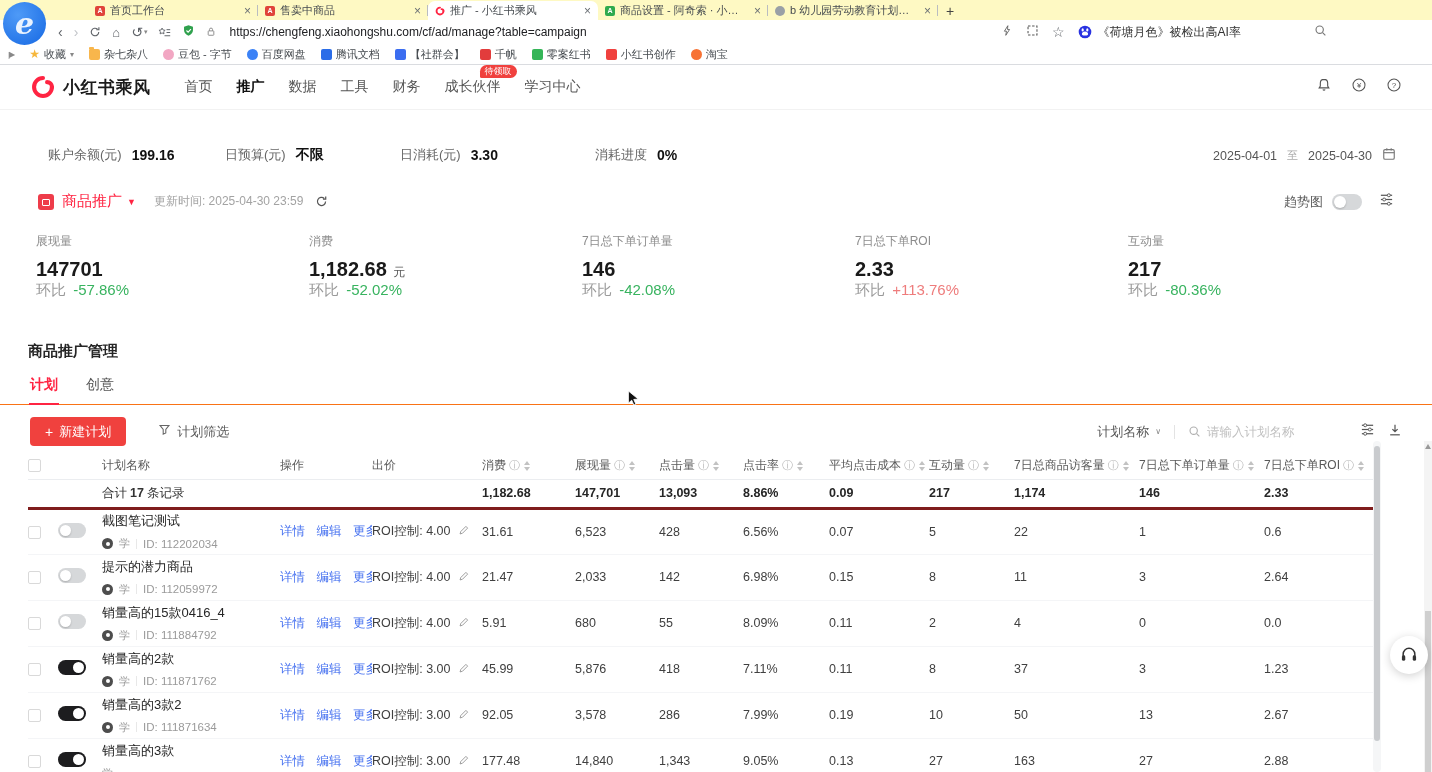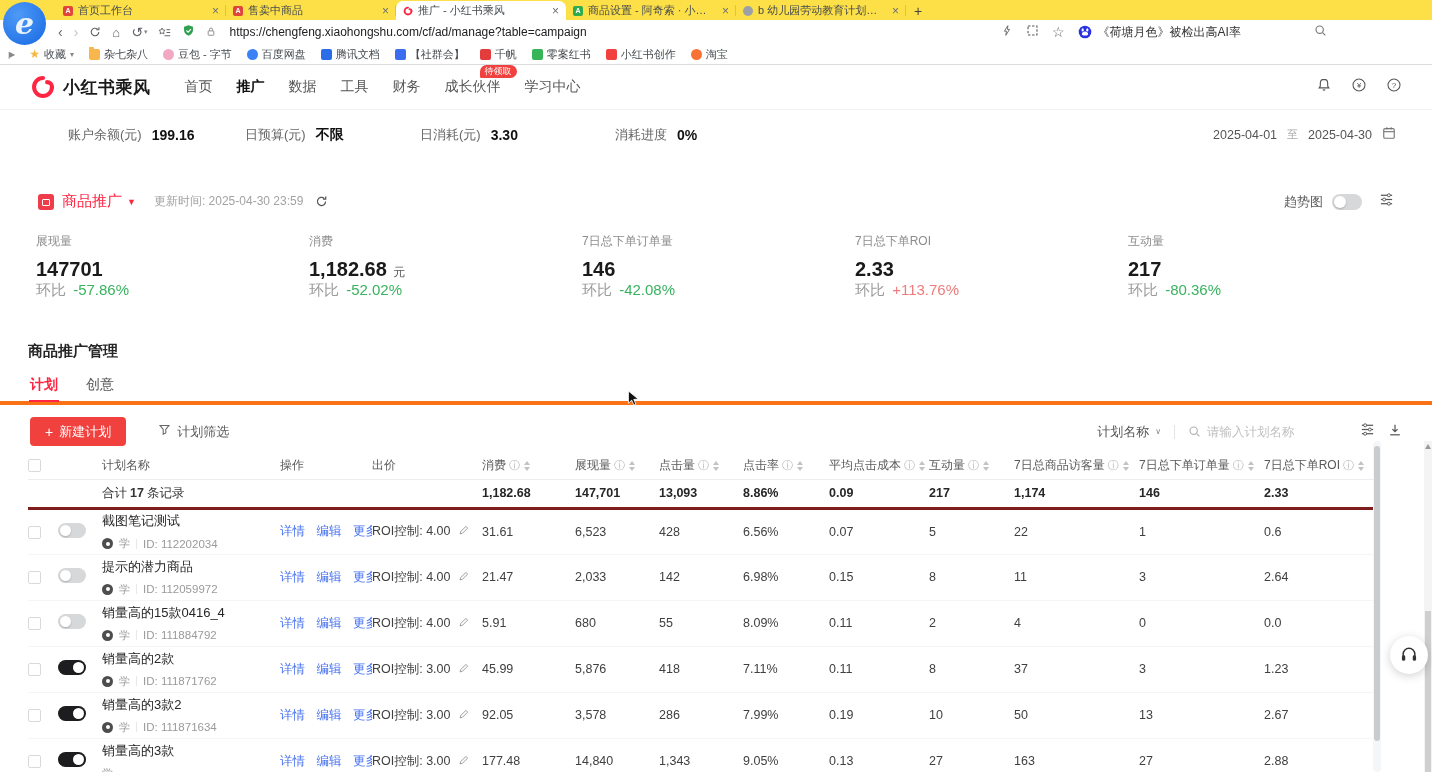--- a/index.html
+++ b/index.html
@@ -6,21 +6,21 @@
 *{margin:0;padding:0;box-sizing:border-box}
 html,body{width:1432px;height:772px;overflow:hidden}
 body{font-family:"Liberation Sans","DejaVu Sans",sans-serif;background:#fff;position:relative;color:#333}
 .screen{width:1432px;height:772px;position:relative}
 
 
 .chrome{position:relative}
 .browser-logo{position:absolute;left:3px;top:2px;width:43px;height:43px;border-radius:50%;
   background:radial-gradient(circle at 35% 30%,#4e9af7,#1668e3);z-index:9;display:flex;align-items:center;justify-content:center;
   color:#eaf3ff;font-size:30px;font-weight:700;font-family:"DejaVu Serif",serif;font-style:italic}
-.tabbar{height:20px;background:#fde047;display:flex;align-items:flex-end;padding-left:56px}
+.tabbar{height:20px;background:#fef9c3;display:flex;align-items:flex-end;padding-left:88px}
 .tab{height:19px;display:flex;align-items:center;gap:5px;padding:0 7px;font-size:11px;color:#454a4f;
   flex:0 1 170px;min-width:0;border-radius:7px 7px 0 0;position:relative}
 .tab:not(.active)::after{content:"";position:absolute;right:0;top:4px;height:11px;width:1px;background:#b9bcc1}
 .tab.active{background:#fff}
 .t-title{white-space:nowrap;overflow:hidden;text-overflow:ellipsis;flex:1}
 .t-close{color:#6b7075;font-size:12px;line-height:1;flex:0 0 auto}
 .fav{flex:0 0 auto;width:10px;height:10px;display:flex;align-items:center;justify-content:center;border-radius:2px;
   font-size:7px;color:#fff;font-weight:700;line-height:1}
 .fav.sq-red{background:#e0443a}
 .fav.sq-green{background:#2faa4e}
@@ -51,21 +51,21 @@
 .logo-text{font-size:17px;font-weight:700;color:#1a1a1a;letter-spacing:.5px}
 .nav{display:flex;gap:24px;margin-left:34px;align-items:center}
 .nav-item{font-size:14px;color:#555;position:relative;cursor:default;padding:4px 0}
 .nav-item.on{color:#111;font-weight:700}
 .badge{position:absolute;top:-9px;right:-16px;background:var(--button-red,#f0413e);color:#fff;font-size:9px;line-height:1;
   padding:2px 5px;border-radius:8px 8px 8px 2px;white-space:nowrap}
 .badge:empty{display:none}
 .hdr-icons{margin-left:auto;display:flex;gap:19px;align-items:center}
 
 
-.stats{position:relative;margin-top:16px;height:38px;display:flex;align-items:flex-start;padding-left:68px}
+.stats{position:relative;margin-top:16px;height:38px;display:flex;align-items:flex-end;padding-left:48px}
 .stat{display:flex;align-items:center;gap:10px}
 .stat:nth-of-type(1){width:177px}.stat:nth-of-type(2){width:175px}.stat:nth-of-type(3){width:195px}
 .sl{font-size:13px;color:#666}
 .sv{font-size:14px;font-weight:700;color:#111}
 .daterange{position:absolute;right:36px;display:flex;align-items:center;gap:10px;font-size:12.5px;color:#555}
 .date-sep{color:#aaa;font-size:11px}
 
 
 .dash-head{margin-top:28px;padding:0 38px;display:flex;align-items:center}
 .dash-ico{width:16px;height:16px;border-radius:3px;background:#ee3c4a;position:relative;flex:0 0 auto}
@@ -88,21 +88,21 @@
 .mu{font-size:12px;color:#595959;margin-left:2px}
 .mu:empty{display:none}
 .ratio{font-size:15px}
 .rl{color:#9a9a9a}
 .rv{margin-left:3px}
 .rv.down{color:var(--ratio-green,#38b35f)}
 .rv.up{color:var(--ratio-pink,#ee7c7c)}
 
 
 .m-title{margin-top:42px;padding-left:28px;font-size:15px;font-weight:700;color:#262626}
-.m-tabs{margin-top:15px;padding-left:30px;display:flex;gap:28px;border-bottom:4px solid #f97316;height:29px}
+.m-tabs{margin-top:15px;padding-left:30px;display:flex;gap:28px;border-bottom:1px solid #f97316;height:29px}
 .m-tab{font-size:14px;color:#555;position:relative}
 .m-tab.on{color:var(--brand-red,#e33b4e);font-weight:600}
 .m-tab.on::after{content:"";position:absolute;left:50%;transform:translateX(-50%);bottom:-1px;width:30px;height:2px;background:var(--brand-red,#e33b4e)}
 .toolbar{margin-top:12px;padding:0 30px;display:flex;align-items:center}
 .btn-new{background:var(--button-red,#f0413e);color:#fff;font-size:13px;height:29px;padding:0 15px;border:none;border-radius:4px;display:flex;align-items:center;gap:6px;cursor:pointer}
 .plus{font-size:14px;line-height:1}
 .btn-filter{margin-left:32px;display:flex;gap:6px;color:#595959;font-size:13px}
 .tb-right{margin-left:auto;display:flex;align-items:center;gap:13px}
 .sel{display:flex;align-items:center;gap:6px;font-size:13px;color:#555}
 .vdiv{width:1px;height:14px;background:#e3e3e3}

